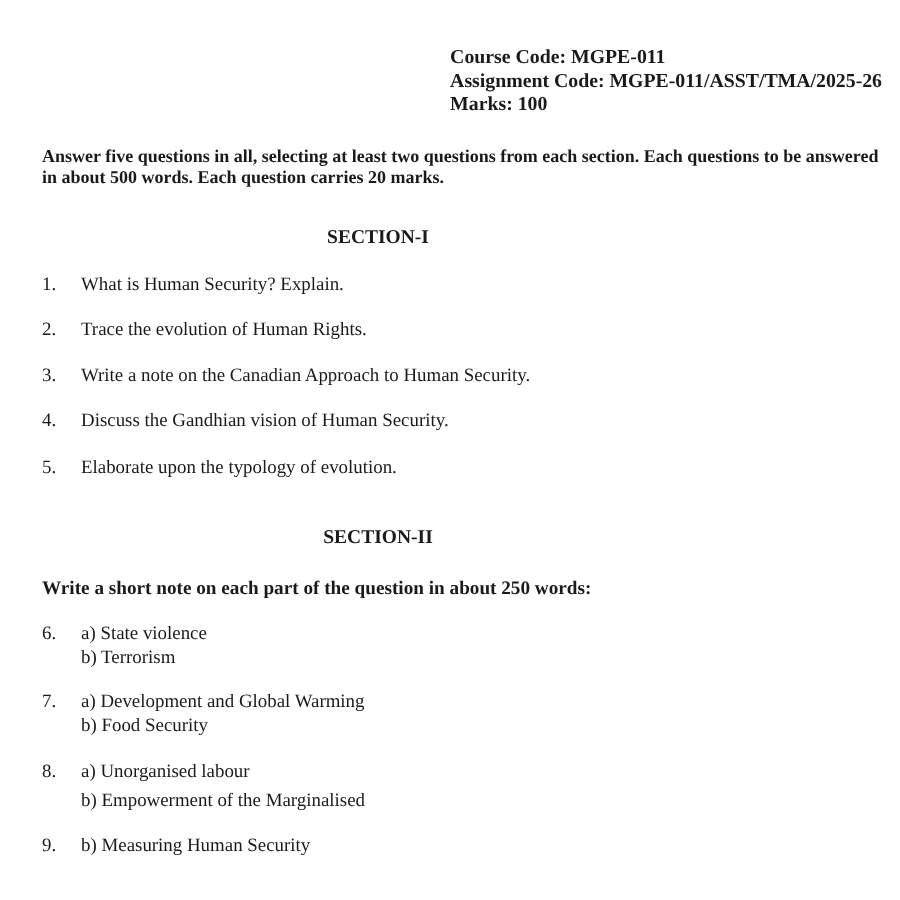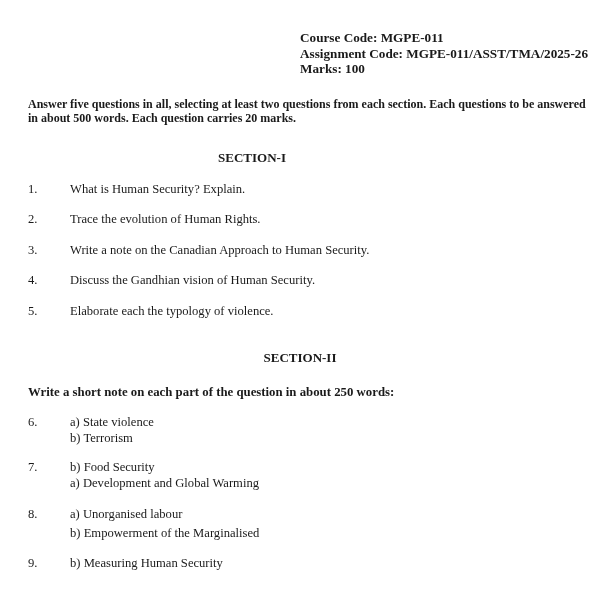--- a/index.html
+++ b/index.html
@@ -48,21 +48,21 @@
       line-height: 15.5px;
     }
     .q-num {
       position: absolute;
       left: 0;
       top: 0;
       width: 30px;
     }
     .q-text {
       position: absolute;
-      left: 42px;
+      left: 26px;
       top: 0;
       white-space: nowrap;
     }
     .sub-note {
       position: absolute;
       top: 385px;
       left: 28px;
       font-weight: bold;
       font-size: 12.8px;
       text-align: right;
@@ -96,39 +96,39 @@
 <div class="q-row" style="top:243px;">
   <span class="q-num">3.</span>
   <span class="q-text">Write a note on the Canadian Approach to Human Security.</span>
 </div>
 <div class="q-row" style="top:273px;">
   <span class="q-num">4.</span>
   <span class="q-text">Discuss the Gandhian vision of Human Security.</span>
 </div>
 <div class="q-row" style="top:304px;">
   <span class="q-num">5.</span>
-  <span class="q-text">Elaborate each the typology of violence.</span>
+  <span class="q-text">Elaborate upon the typology of evolution.</span>
 </div>
 
-<div class="section-title" style="top:350px;padding-left:48px;">SECTION-II</div>
+<div class="section-title" style="top:350px;">SECTION-II</div>
 
 <div class="sub-note">Write a short note on each part of the question in about 250 words:</div>
 
 <div class="q-row" style="top:415px;">
   <span class="q-num">6.</span>
   <span class="q-text">
     <span class="part">a)  State violence</span>
     <span class="part">b)  Terrorism</span>
   </span>
 </div>
 <div class="q-row" style="top:460px;">
   <span class="q-num">7.</span>
   <span class="q-text">
+    <span class="part">a)  Development and Global Warming</span>
     <span class="part">b)  Food Security</span>
-    <span class="part">a)  Development and Global Warming</span>
   </span>
 </div>
 <div class="q-row" style="top:507px;">
   <span class="q-num">8.</span>
   <span class="q-text">
     <span class="part" style="margin-bottom:3px;">a)  Unorganised labour</span>
     <span class="part">b) Empowerment of the Marginalised</span>
   </span>
 </div>
 <div class="q-row" style="top:556px;">

